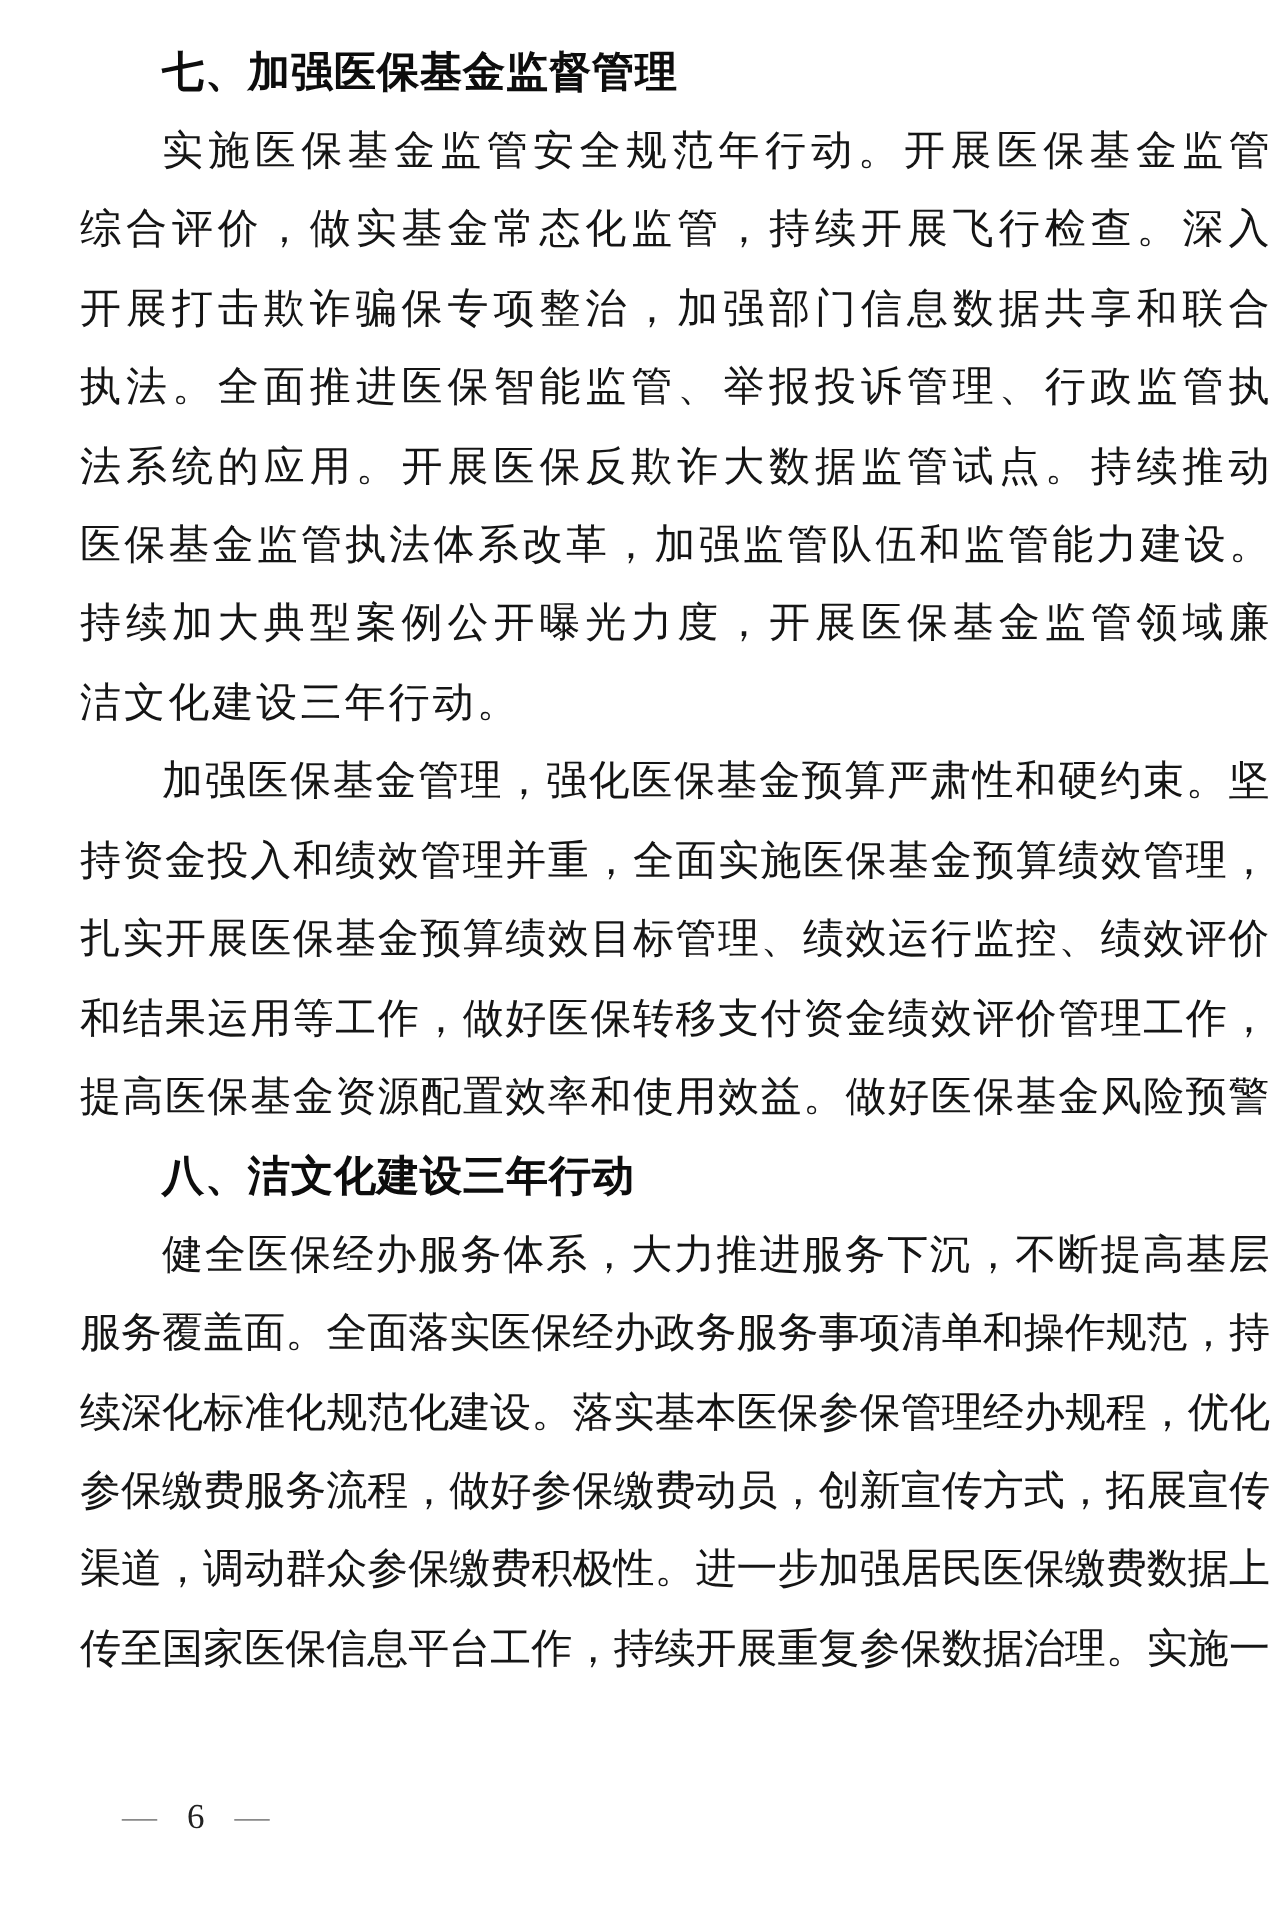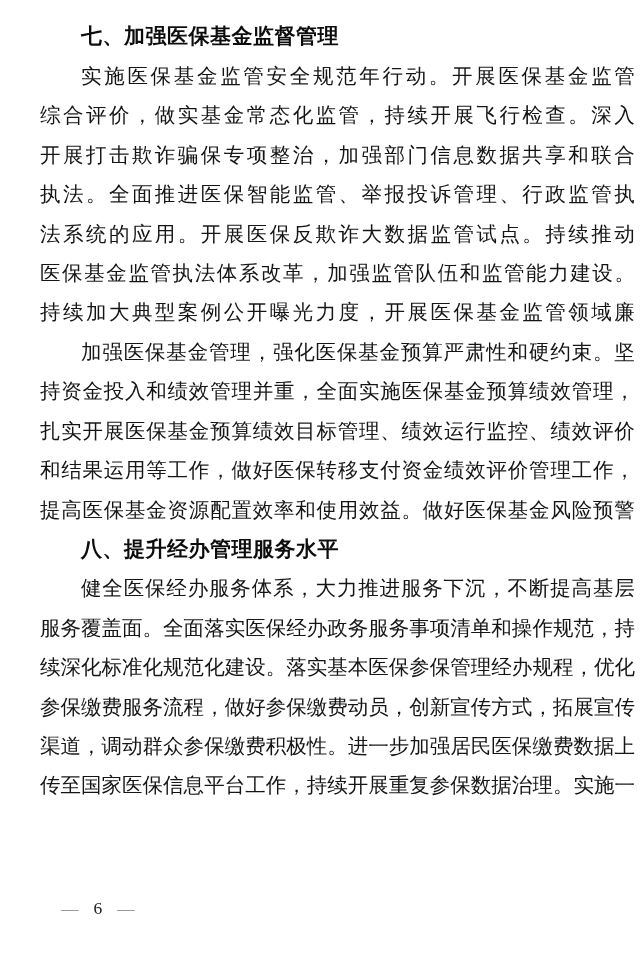--- a/index.html
+++ b/index.html
@@ -55,26 +55,27 @@
 <div class="page">
   <div class="content" id="doc">
       <div class="line heading indent">七、加强医保基金监督管理</div>
       <div class="line indent just"><span>实</span><span>施</span><span>医</span><span>保</span><span>基</span><span>金</span><span>监</span><span>管</span><span>安</span><span>全</span><span>规</span><span>范</span><span>年</span><span>行</span><span>动</span><span>。</span><span>开</span><span>展</span><span>医</span><span>保</span><span>基</span><span>金</span><span>监</span><span>管</span></div>
       <div class="line just"><span>综</span><span>合</span><span>评</span><span>价</span><span>，</span><span>做</span><span>实</span><span>基</span><span>金</span><span>常</span><span>态</span><span>化</span><span>监</span><span>管</span><span>，</span><span>持</span><span>续</span><span>开</span><span>展</span><span>飞</span><span>行</span><span>检</span><span>查</span><span>。</span><span>深</span><span>入</span></div>
       <div class="line just"><span>开</span><span>展</span><span>打</span><span>击</span><span>欺</span><span>诈</span><span>骗</span><span>保</span><span>专</span><span>项</span><span>整</span><span>治</span><span>，</span><span>加</span><span>强</span><span>部</span><span>门</span><span>信</span><span>息</span><span>数</span><span>据</span><span>共</span><span>享</span><span>和</span><span>联</span><span>合</span></div>
       <div class="line just"><span>执</span><span>法</span><span>。</span><span>全</span><span>面</span><span>推</span><span>进</span><span>医</span><span>保</span><span>智</span><span>能</span><span>监</span><span>管</span><span>、</span><span>举</span><span>报</span><span>投</span><span>诉</span><span>管</span><span>理</span><span>、</span><span>行</span><span>政</span><span>监</span><span>管</span><span>执</span></div>
       <div class="line just"><span>法</span><span>系</span><span>统</span><span>的</span><span>应</span><span>用</span><span>。</span><span>开</span><span>展</span><span>医</span><span>保</span><span>反</span><span>欺</span><span>诈</span><span>大</span><span>数</span><span>据</span><span>监</span><span>管</span><span>试</span><span>点</span><span>。</span><span>持</span><span>续</span><span>推</span><span>动</span></div>
       <div class="line just"><span>医</span><span>保</span><span>基</span><span>金</span><span>监</span><span>管</span><span>执</span><span>法</span><span>体</span><span>系</span><span>改</span><span>革</span><span>，</span><span>加</span><span>强</span><span>监</span><span>管</span><span>队</span><span>伍</span><span>和</span><span>监</span><span>管</span><span>能</span><span>力</span><span>建</span><span>设</span><span>。</span></div>
       <div class="line just"><span>持</span><span>续</span><span>加</span><span>大</span><span>典</span><span>型</span><span>案</span><span>例</span><span>公</span><span>开</span><span>曝</span><span>光</span><span>力</span><span>度</span><span>，</span><span>开</span><span>展</span><span>医</span><span>保</span><span>基</span><span>金</span><span>监</span><span>管</span><span>领</span><span>域</span><span>廉</span></div>
+      <div class="line" style="letter-spacing: 1.54px;">洁文化建设三年行动。</div>
       <div class="line indent just"><span>加</span><span>强</span><span>医</span><span>保</span><span>基</span><span>金</span><span>管</span><span>理</span><span>，</span><span>强</span><span>化</span><span>医</span><span>保</span><span>基</span><span>金</span><span>预</span><span>算</span><span>严</span><span>肃</span><span>性</span><span>和</span><span>硬</span><span>约</span><span>束</span><span>。</span><span>坚</span></div>
       <div class="line just"><span>持</span><span>资</span><span>金</span><span>投</span><span>入</span><span>和</span><span>绩</span><span>效</span><span>管</span><span>理</span><span>并</span><span>重</span><span>，</span><span>全</span><span>面</span><span>实</span><span>施</span><span>医</span><span>保</span><span>基</span><span>金</span><span>预</span><span>算</span><span>绩</span><span>效</span><span>管</span><span>理</span><span>，</span></div>
       <div class="line just"><span>扎</span><span>实</span><span>开</span><span>展</span><span>医</span><span>保</span><span>基</span><span>金</span><span>预</span><span>算</span><span>绩</span><span>效</span><span>目</span><span>标</span><span>管</span><span>理</span><span>、</span><span>绩</span><span>效</span><span>运</span><span>行</span><span>监</span><span>控</span><span>、</span><span>绩</span><span>效</span><span>评</span><span>价</span></div>
       <div class="line just"><span>和</span><span>结</span><span>果</span><span>运</span><span>用</span><span>等</span><span>工</span><span>作</span><span>，</span><span>做</span><span>好</span><span>医</span><span>保</span><span>转</span><span>移</span><span>支</span><span>付</span><span>资</span><span>金</span><span>绩</span><span>效</span><span>评</span><span>价</span><span>管</span><span>理</span><span>工</span><span>作</span><span>，</span></div>
       <div class="line just"><span>提</span><span>高</span><span>医</span><span>保</span><span>基</span><span>金</span><span>资</span><span>源</span><span>配</span><span>置</span><span>效</span><span>率</span><span>和</span><span>使</span><span>用</span><span>效</span><span>益</span><span>。</span><span>做</span><span>好</span><span>医</span><span>保</span><span>基</span><span>金</span><span>风</span><span>险</span><span>预</span><span>警</span></div>
-      <div class="line heading indent">八、提升经办管理服务水平</div>
+      <div class="line heading indent">八、洁文化建设三年行动</div>
       <div class="line indent just"><span>健</span><span>全</span><span>医</span><span>保</span><span>经</span><span>办</span><span>服</span><span>务</span><span>体</span><span>系</span><span>，</span><span>大</span><span>力</span><span>推</span><span>进</span><span>服</span><span>务</span><span>下</span><span>沉</span><span>，</span><span>不</span><span>断</span><span>提</span><span>高</span><span>基</span><span>层</span></div>
       <div class="line just"><span>服</span><span>务</span><span>覆</span><span>盖</span><span>面</span><span>。</span><span>全</span><span>面</span><span>落</span><span>实</span><span>医</span><span>保</span><span>经</span><span>办</span><span>政</span><span>务</span><span>服</span><span>务</span><span>事</span><span>项</span><span>清</span><span>单</span><span>和</span><span>操</span><span>作</span><span>规</span><span>范</span><span>，</span><span>持</span></div>
       <div class="line just"><span>续</span><span>深</span><span>化</span><span>标</span><span>准</span><span>化</span><span>规</span><span>范</span><span>化</span><span>建</span><span>设</span><span>。</span><span>落</span><span>实</span><span>基</span><span>本</span><span>医</span><span>保</span><span>参</span><span>保</span><span>管</span><span>理</span><span>经</span><span>办</span><span>规</span><span>程</span><span>，</span><span>优</span><span>化</span></div>
       <div class="line just"><span>参</span><span>保</span><span>缴</span><span>费</span><span>服</span><span>务</span><span>流</span><span>程</span><span>，</span><span>做</span><span>好</span><span>参</span><span>保</span><span>缴</span><span>费</span><span>动</span><span>员</span><span>，</span><span>创</span><span>新</span><span>宣</span><span>传</span><span>方</span><span>式</span><span>，</span><span>拓</span><span>展</span><span>宣</span><span>传</span></div>
       <div class="line just"><span>渠</span><span>道</span><span>，</span><span>调</span><span>动</span><span>群</span><span>众</span><span>参</span><span>保</span><span>缴</span><span>费</span><span>积</span><span>极</span><span>性</span><span>。</span><span>进</span><span>一</span><span>步</span><span>加</span><span>强</span><span>居</span><span>民</span><span>医</span><span>保</span><span>缴</span><span>费</span><span>数</span><span>据</span><span>上</span></div>
       <div class="line just"><span>传</span><span>至</span><span>国</span><span>家</span><span>医</span><span>保</span><span>信</span><span>息</span><span>平</span><span>台</span><span>工</span><span>作</span><span>，</span><span>持</span><span>续</span><span>开</span><span>展</span><span>重</span><span>复</span><span>参</span><span>保</span><span>数</span><span>据</span><span>治</span><span>理</span><span>。</span><span>实</span><span>施</span><span>一</span></div>
     </div>
   <div class="footer">
     <span class="dash">—</span>
     <span class="num">6</span>

